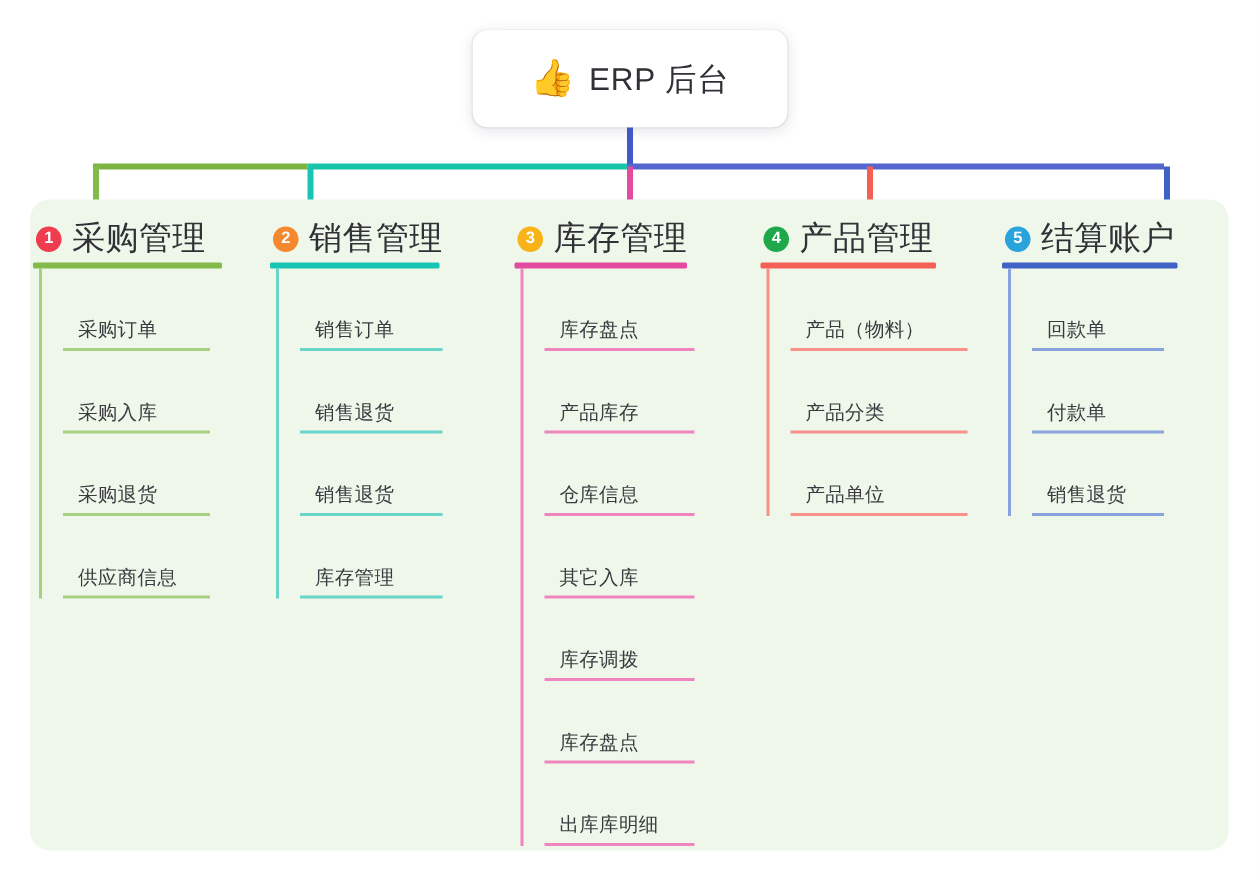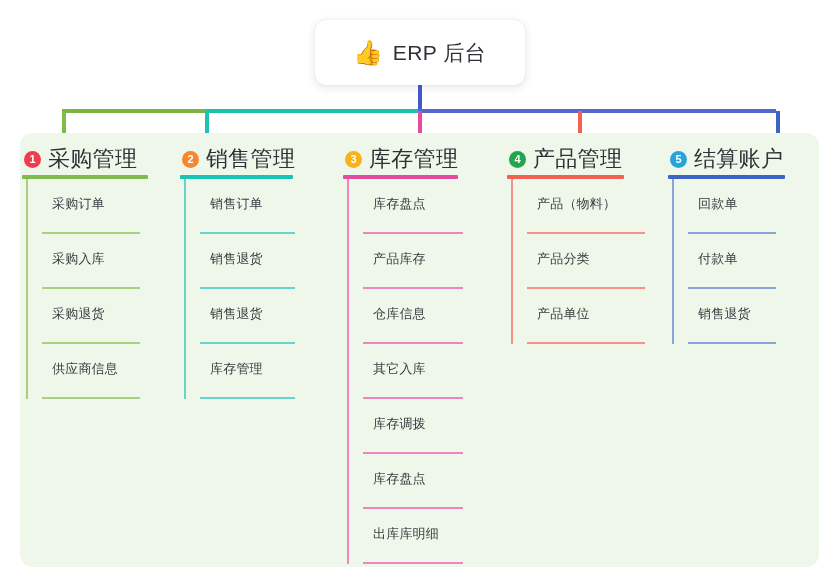--- a/index.html
+++ b/index.html
@@ -121,21 +121,21 @@
     left: 0;
     top: 0;
     bottom: 0;
     width: 2px;
   }
   .item {
     position: relative;
     height: 55px;
     box-sizing: border-box;
     display: flex;
-    align-items: center;
+    align-items: flex-end;
     padding-bottom: 5px;
   }
   .item-label {
     font-size: 13px;
     color: #3a3b40;
     white-space: nowrap;
     padding-left: 10px;
     letter-spacing: 0.2px;
   }
   .item-rule {

